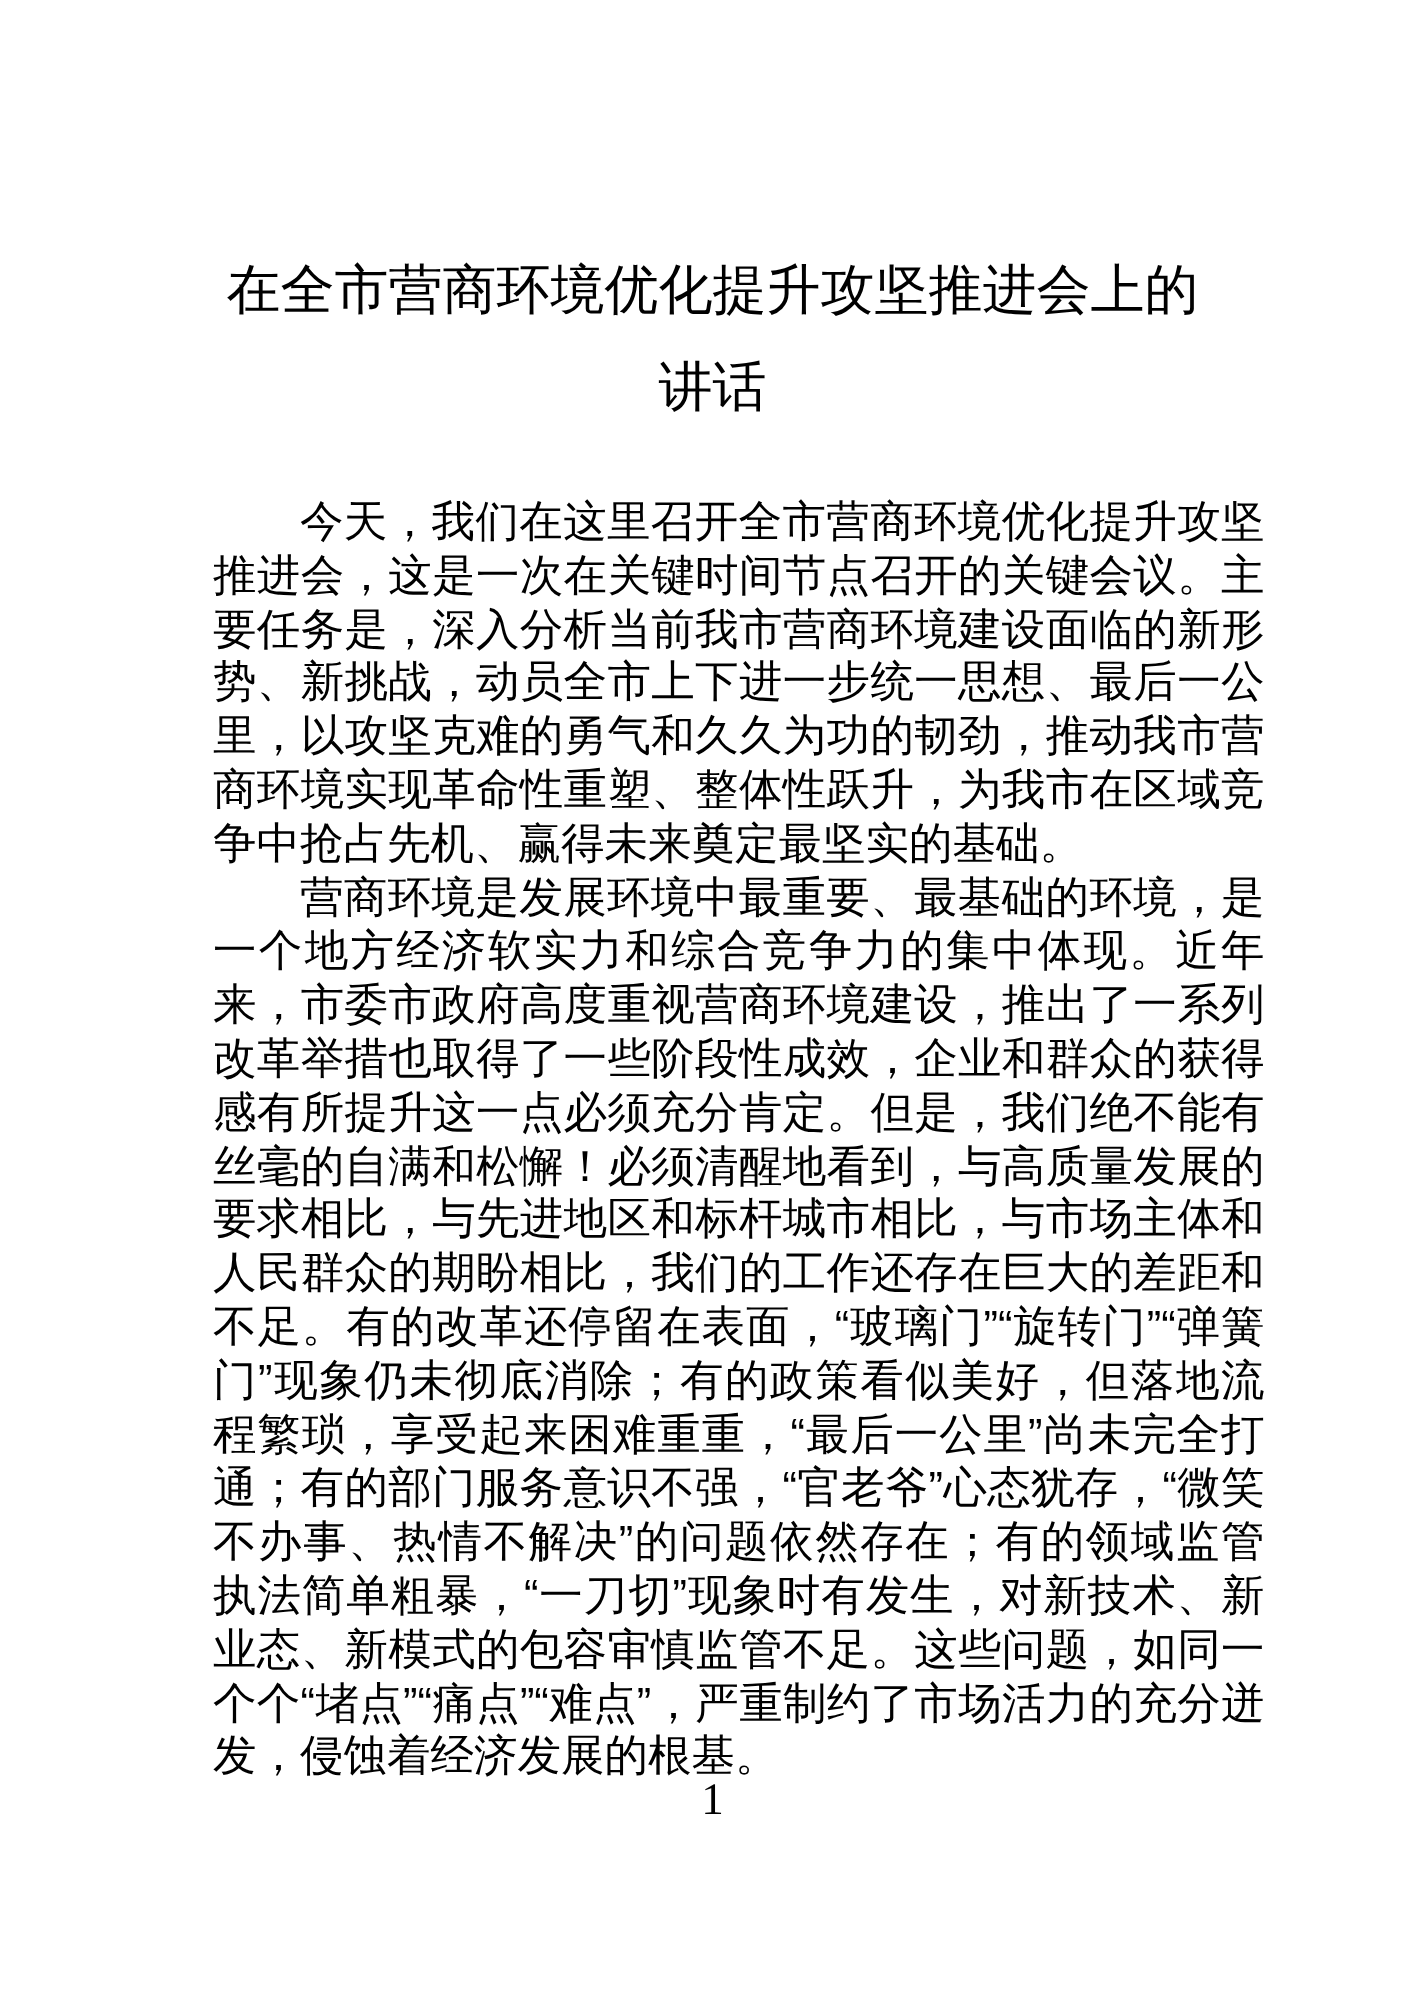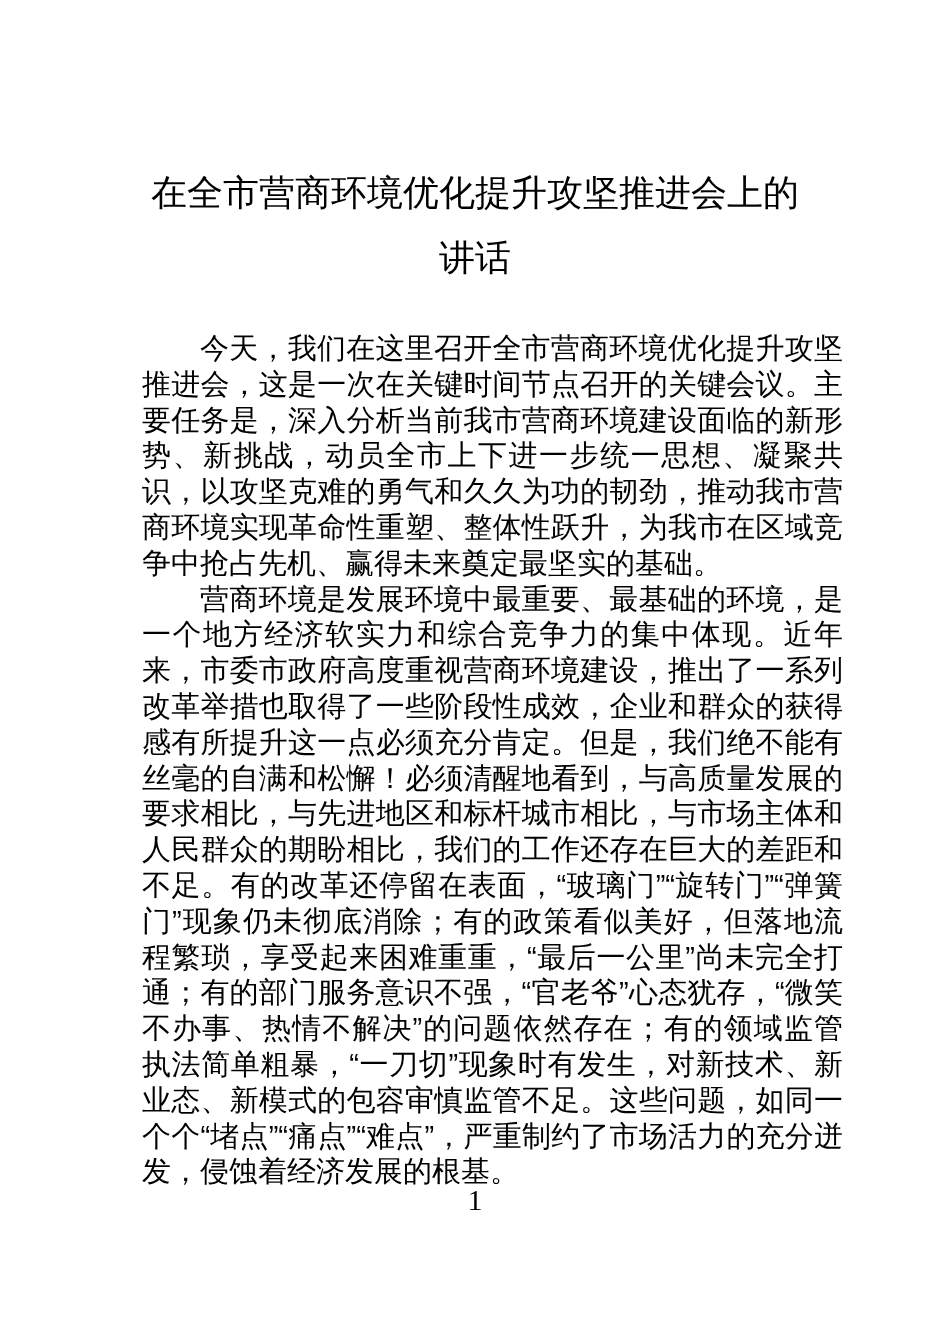--- a/index.html
+++ b/index.html
@@ -54,18 +54,18 @@
     line-height: 36px;
   }
 </style>
 </head>
 <body>
 
 <div class="page">
   <h1 class="doc-title">在全市营商环境优化提升攻坚推进会上的讲话</h1>
 
   <div class="doc-body">
-    <p>今天，我们在这里召开全市营商环境优化提升攻坚推进会，这是一次在关键时间节点召开的关键会议。主要任务是，深入分析当前我市营商环境建设面临的新形势、新挑战，动员全市上下进一步统一思想、凝聚共识，以攻坚克难的勇气和久久为功的韧劲，推动我市营商环境实现革命性重塑、整体性跃升，为我市在区域竞争中抢占先机、赢得未来奠定最坚实的基础。</p>
+    <p>今天，我们在这里召开全市营商环境优化提升攻坚推进会，这是一次在关键时间节点召开的关键会议。主要任务是，深入分析当前我市营商环境建设面临的新形势、新挑战，动员全市上下进一步统一思想、最后一公里，以攻坚克难的勇气和久久为功的韧劲，推动我市营商环境实现革命性重塑、整体性跃升，为我市在区域竞争中抢占先机、赢得未来奠定最坚实的基础。</p>
     <p>营商环境是发展环境中最重要、最基础的环境，是一个地方经济软实力和综合竞争力的集中体现。近年来，市委市政府高度重视营商环境建设，推出了一系列改革举措也取得了一些阶段性成效，企业和群众的获得感有所提升这一点必须充分肯定。但是，我们绝不能有丝毫的自满和松懈！必须清醒地看到，与高质量发展的要求相比，与先进地区和标杆城市相比，与市场主体和人民群众的期盼相比，我们的工作还存在巨大的差距和不足。有的改革还停留在表面，“玻璃门”“旋转门”“弹簧门”现象仍未彻底消除；有的政策看似美好，但落地流程繁琐，享受起来困难重重，“最后一公里”尚未完全打通；有的部门服务意识不强，“官老爷”心态犹存，“微笑不办事、热情不解决”的问题依然存在；有的领域监管执法简单粗暴，“一刀切”现象时有发生，对新技术、新业态、新模式的包容审慎监管不足。这些问题，如同一个个“堵点”“痛点”“难点”，严重制约了市场活力的充分迸发，侵蚀着经济发展的根基。</p>
   </div>
 
   <div class="page-number">1</div>
 </div>
 
 </body></html>

